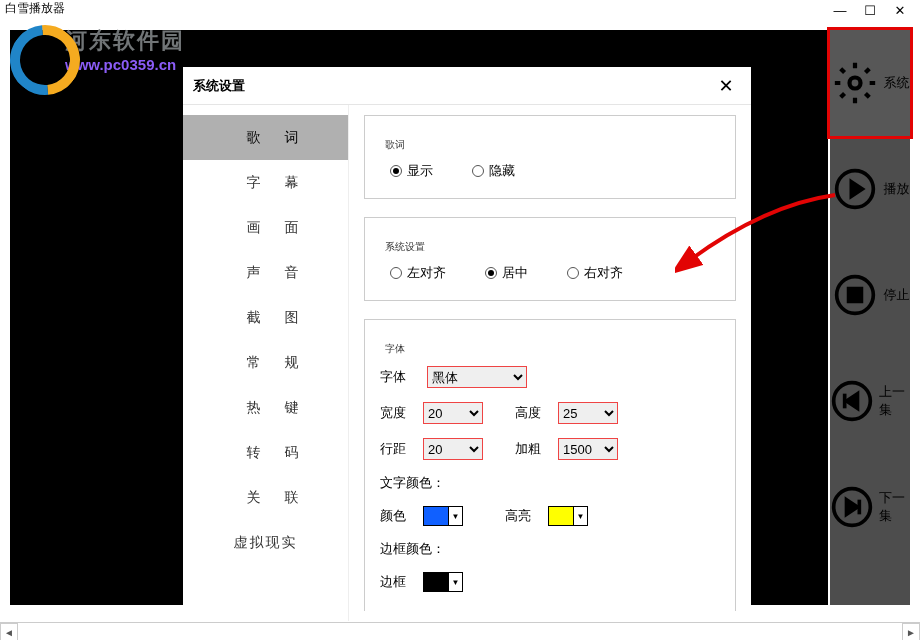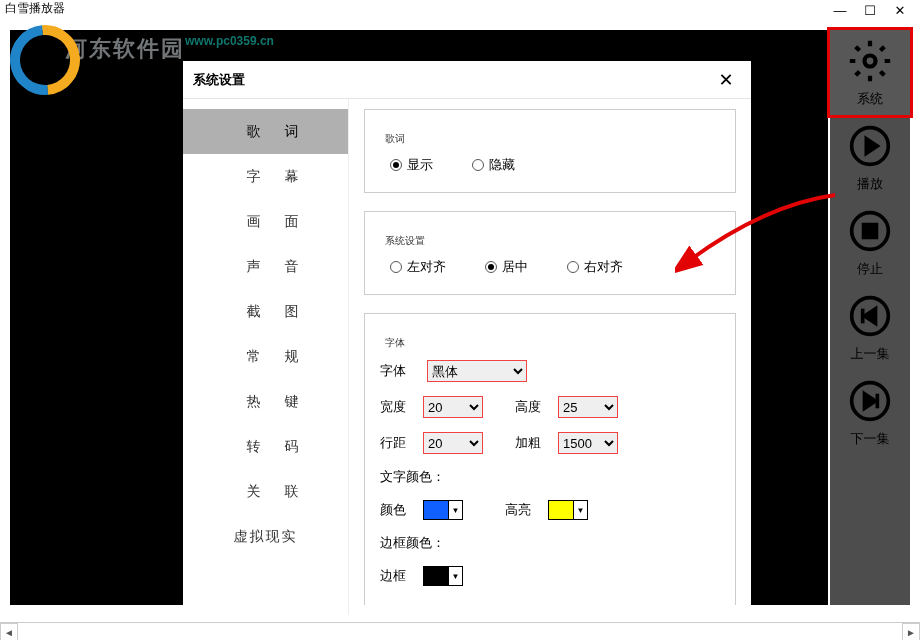--- a/index.html
+++ b/index.html
@@ -12,36 +12,36 @@
     .win-btn { width: 30px; height: 20px; display: flex; align-items: center; justify-content: center; font-size: 13px; }
 
     
     .main-area { position: relative; width: 900px; height: 590px; margin-left: 10px; background: #fff; }
     .video-region { position: absolute; left: 0; top: 5px; width: 818px; height: 575px; background: #000; }
 
     
     .watermark { position: absolute; left: 0; top: 0; z-index: 5; pointer-events: none; }
     .watermark-img { display: flex; align-items: center; gap: 5px; }
     .wm-text-top { color: #717577; font-size: 22px; font-weight: bold; letter-spacing: 2px; }
-    .wm-text-bottom { color: #0f766e; font-size: 12px; font-weight: bold; }
-    .wm-text-col { display: flex; flex-direction: row; }
+    .wm-text-bottom { color: #8b5cf6; font-size: 15px; font-weight: bold; }
+    .wm-text-col { display: flex; flex-direction: column; }
     .wm-logo-band { width: 50px; height: 48px; position: relative; }
     .wm-logo-band::before { content: ""; position: absolute; width: 50px; height: 50px; border-radius: 50%; border: 10px solid transparent; border-top-color: #f5ab20; border-right-color: #f5ab20; transform: rotate(40deg); }
     .wm-logo-band::after { content: ""; position: absolute; width: 50px; height: 50px; border-radius: 50%; border: 10px solid transparent; border-bottom-color: #2085c8; border-left-color: #2085c8; transform: rotate(40deg); }
 
     
     .sidebar { position: absolute; right: 0; top: 5px; width: 80px; height: 575px; background: #4d4d4d; display: flex; flex-direction: column; }
-    .side-item { width: 80px; height: 85px; display: flex; flex-direction: column; align-items: center; justify-content: center; gap: 5px; color: #000; text-align: center; }
+    .side-item { width: 80px; height: 106px; display: flex; flex-direction: row; align-items: center; justify-content: center; gap: 5px; color: #000; }
     .side-item.highlighted { outline: 3px solid #e20404; background: #575757; }
     .side-icon { width: 48px; height: 48px; display: flex; align-items: center; justify-content: center; color: #000; }
     .side-icon svg { width: 44px; height: 44px; }
     .side-label { font-size: 13px; color: #000; }
 
     
-    .modal { position: absolute; left: 173px; top: 36px; width: 568px; height: 554px; background: #fff; z-index: 10; display:flex; flex-direction:column; }
+    .modal { position: absolute; left: 173px; top: 42px; width: 568px; height: 554px; background: #fff; z-index: 10; display:flex; flex-direction:column; }
     .modal-header { height: 38px; display: flex; align-items: center; padding: 0 10px 0 10px; border-bottom: 1px solid #e5e5e5; }
     .modal-title { font-size: 13px; font-weight: bold; }
     .modal-close { margin-left: auto; font-size: 18px; width: 30px; text-align: center; }
 
     .modal-body { flex: 1; display: flex; overflow: hidden; }
     .tabcol { width: 165px; background: #fff; padding-top: 10px; }
     .tabitem { height: 45px; display: flex; align-items: center; justify-content: center; font-size: 14px; color: #333; letter-spacing: 10px; padding-left: 24px; }
     .tabitem.sel { background: #b0b0b0; color: #000; }
     .tabitem.vr { letter-spacing: 2px; padding-left: 0; }
 

